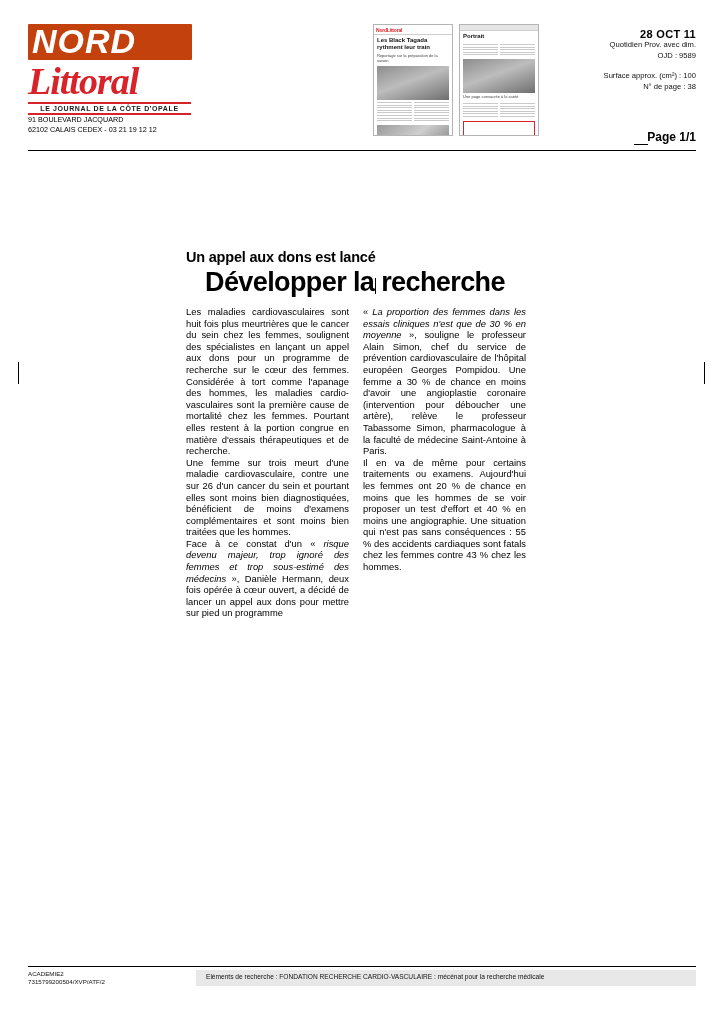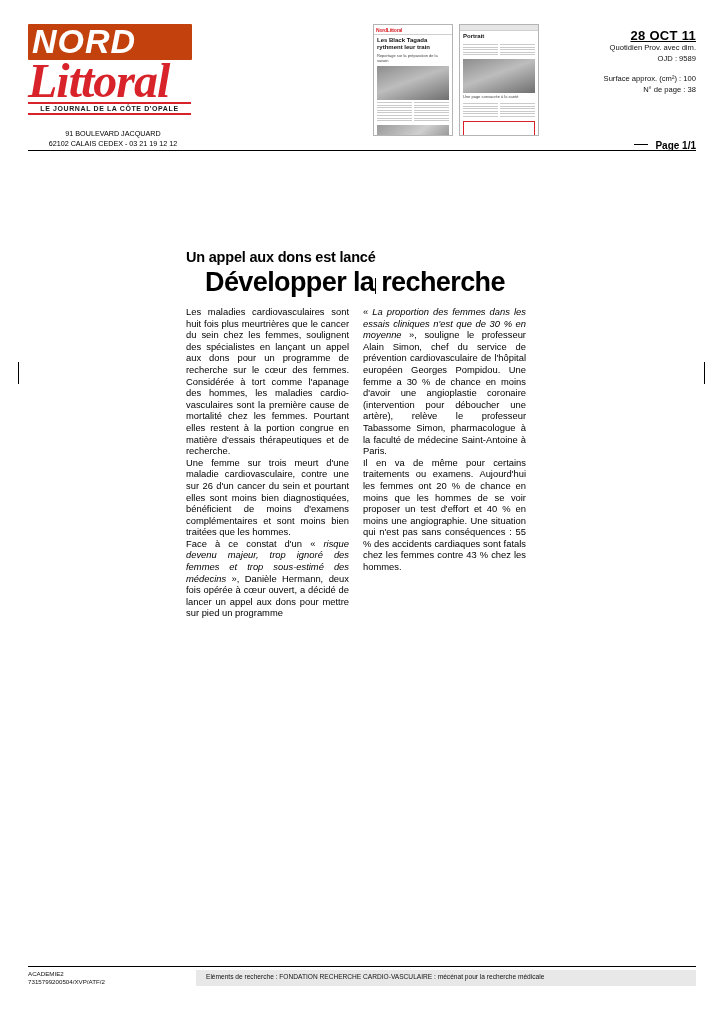--- a/index.html
+++ b/index.html
@@ -58,43 +58,42 @@
     letter-spacing: 1px;
     color: #ffffff;
     -webkit-text-stroke: 0px;
     line-height: 38px;
   }
   .logo-littoral {
     margin-top: 1px;
     font-family: "Liberation Serif", serif;
     font-style: italic;
     font-weight: bold;
-    font-size: 48px;
+    font-size: 38px;
     line-height: 40px;
     color: #d8232a;
     letter-spacing: -1px;
   }
   .logo-tagline {
     margin-top: 1px;
     font-size: 7px;
     font-weight: bold;
     letter-spacing: 0.6px;
     color: #1a1a1a;
     border-top: 2px solid #d8232a;
     border-bottom: 2px solid #d8232a;
     padding: 1px 0 1px 0;
     width: 163px;
     text-align: center;
   }
   .logo-address {
-    margin-top: 14px;
+    margin-top: 0;
     font-size: 7.2px;
     line-height: 9.5px;
     color: #000;
-    text-align: center;
   }
 
   
   .thumbs {
     position: absolute;
     left: 345px;
     top: 0px;
     display: flex;
     gap: 6px;
   }
@@ -162,44 +161,43 @@
 
   
   .meta {
     position: absolute;
     right: 0;
     top: 4px;
     text-align: right;
     width: 250px;
   }
   .meta-date {
-    font-size: 13px;
-    font-weight: bold;
-    text-decoration: underline;
+    font-size: 11px;
+    font-weight: bold;
     letter-spacing: 0.3px;
   }
   .meta-line {
     font-size: 7.6px;
     line-height: 10.5px;
     color: #111;
   }
   .meta-gap { height: 10px; }
 
   .hr-main {
     position: absolute;
     left: 28px;
     top: 150px;
     width: 668px;
     border-top: 1.2px solid #000;
   }
   .page-num {
     position: absolute;
     right: 28px;
-    top: 140px;
-    font-size: 10px;
+    top: 130px;
+    font-size: 12px;
     font-weight: bold;
     padding-left: 12px;
   }
   .page-dash {
     position: absolute;
     right: 76px;
     top: 144px;
     width: 14px;
     border-top: 1.2px solid #000;
   }

